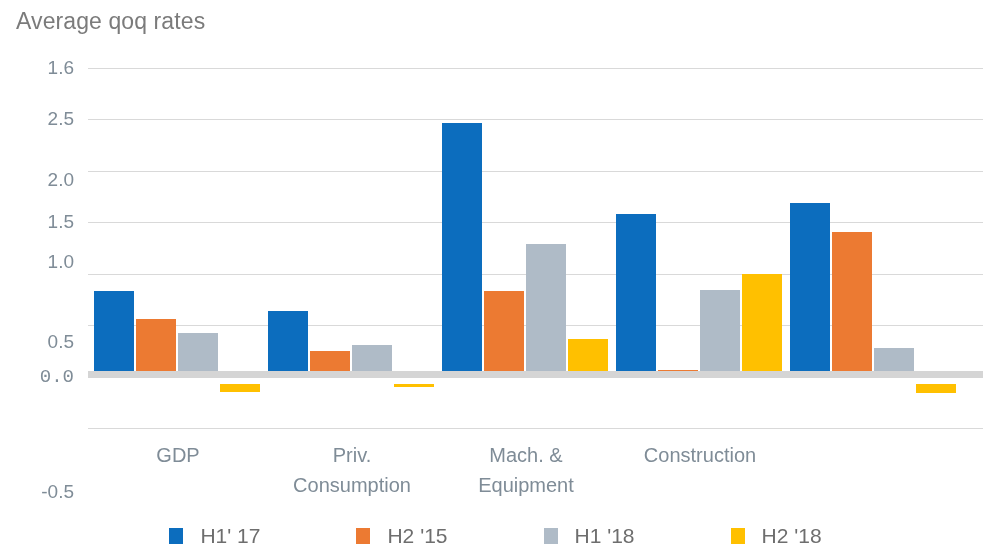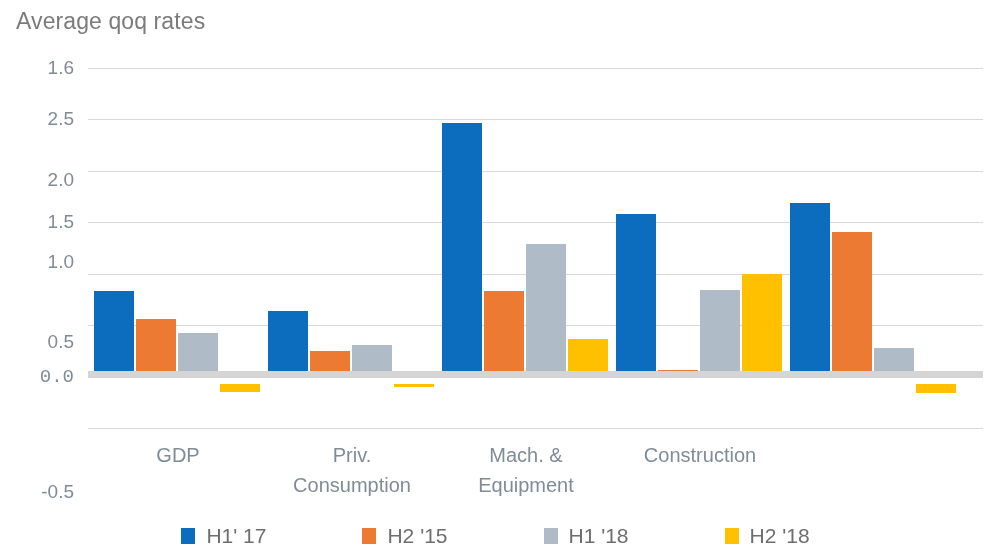--- a/index.html
+++ b/index.html
@@ -108,21 +108,21 @@
     width: 991px;
     height: 34px;
     display: flex;
     justify-content: center;
     align-items: center;
     gap: 96px;
   }
   .legend-item {
     display: flex;
     align-items: center;
-    gap: 11px;
+    gap: 17px;
   }
   .legend-swatch {
     width: 14px;
     height: 16px;
     display: block;
   }
   .legend-label {
     font-size: 21px;
     color: #6e6e6e;
     white-space: nowrap;

